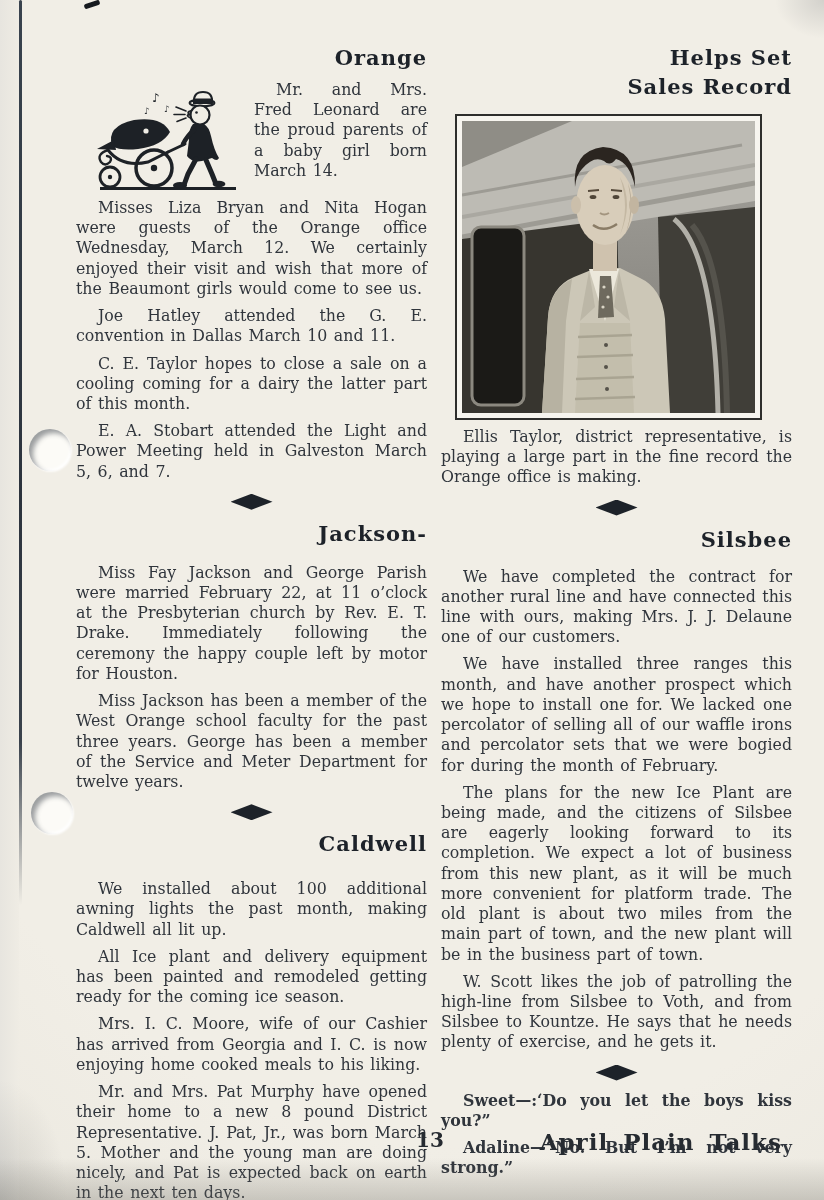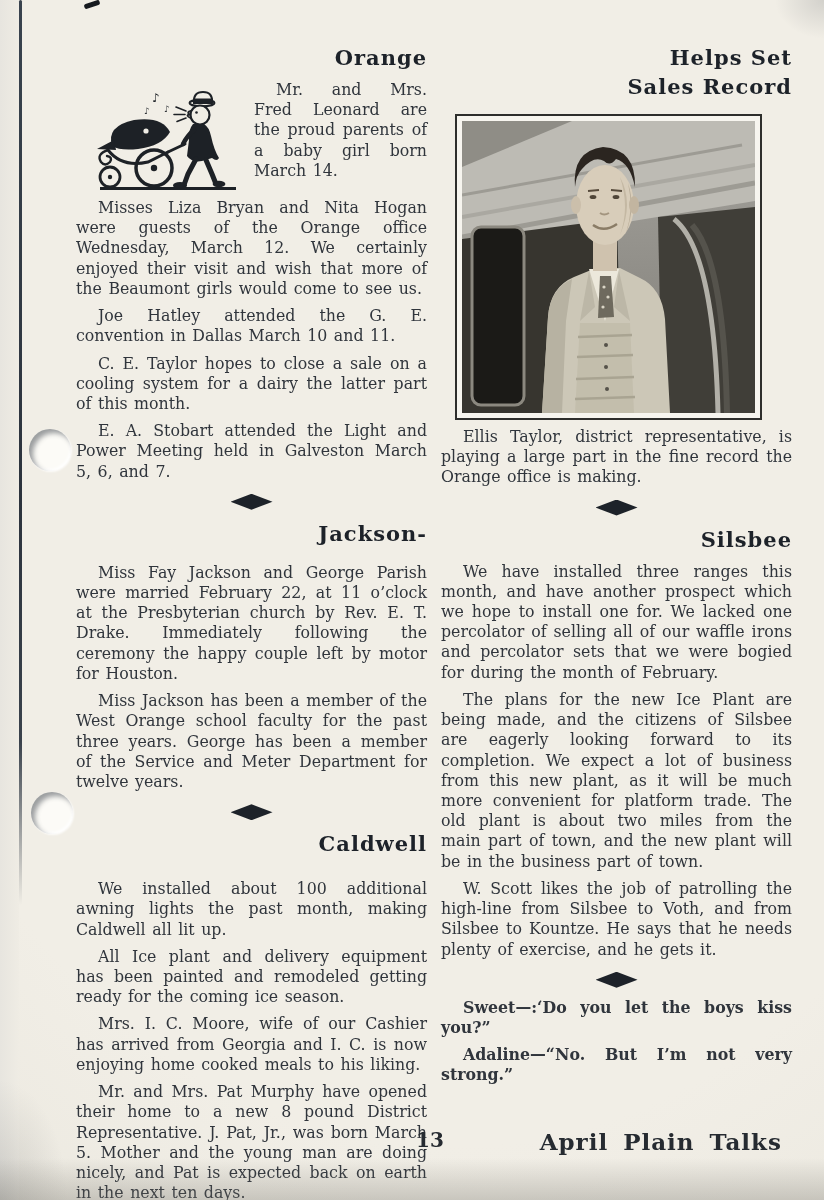--- a/index.html
+++ b/index.html
@@ -117,21 +117,21 @@
               <path d="M 104,71 L 96,86 L 92,97" stroke-width="5"></path>
               <path d="M 114,72 L 120,86 L 124,96" stroke-width="5"></path>
               <ellipse cx="88" cy="97.5" rx="7" ry="3.4" fill="#1d2126" stroke="none"></ellipse>
               <ellipse cx="127" cy="96" rx="6.4" ry="3.2" fill="#1d2126" stroke="none"></ellipse>
             </g>
           </svg>
           <p class="body">Mr. and Mrs. Fred Leonard are the proud parents of a baby girl born March 14.</p>
         </div>
         <p class="body clear">Misses Liza Bryan and Nita Hogan were guests of the Orange office Wednesday, March 12.  We certainly enjoyed their visit and wish that more of the Beaumont girls would come to see us.</p>
         <p class="body">Joe Hatley attended the G. E. convention in Dallas March 10 and 11.</p>
-        <p class="body">C. E. Taylor hopes to close a sale on a cooling system for a dairy the latter part of this month.</p>
+        <p class="body">C. E. Taylor hopes to close a sale on a cooling coming for a dairy the latter part of this month.</p>
         <p class="body">E. A. Stobart attended the Light and Power Meeting held in Galveston March 5, 6, and 7.</p>
       </section>
 
       <div class="diamond"></div>
 
       <section>
         <h2>
           <span class="hl">Jackson-</span>
         </h2>
         <p class="body" style="margin-top:14px">Miss Fay Jackson and George Parish were married February 22, at 11 o’clock at the Presbyterian church by Rev. E. T. Drake.  Immediately following the ceremony the happy couple left by motor for Houston.</p>
@@ -216,20 +216,21 @@
             <ellipse cx="172" cy="84" rx="5" ry="9" fill="#c2b5a0"></ellipse>
           </svg>
         </div>
         <p class="body caption">Ellis Taylor, district representative, is playing a large part in the fine record the Orange office is making.</p>
       </section>
 
       <div class="diamond"></div>
 
       <section>
         <h2>Silsbee</h2>
+        <p class="body" style="margin-top:12px">We have completed the contract for another rural line and have connected this line with ours, making Mrs. J. J. Delaune one of our customers.</p>
         <p class="body">We have installed three ranges this month, and have another prospect which we hope to install one for.  We lacked one percolator of selling all of our waffle irons and percolator sets that we were bogied for during the month of February.</p>
         <p class="body">The plans for the new Ice Plant are being made, and the citizens of Silsbee are eagerly looking forward to its completion.  We expect a lot of business from this new plant, as it will be much more convenient for platform trade.  The old plant is about two miles from the main part of town, and the new plant will be in the business part of town.</p>
         <p class="body">W. Scott likes the job of patrolling the high-line from Silsbee to Voth, and from Silsbee to Kountze.  He says that he needs plenty of exercise, and he gets it.</p>
       </section>
 
       <div class="diamond"></div>
 
       <section>
         <p class="body bold" style="margin-top:0">Sweet—:‘Do you let the boys kiss you?”</p>
         <p class="body bold">Adaline—“No.  But I’m not very strong.”</p>

